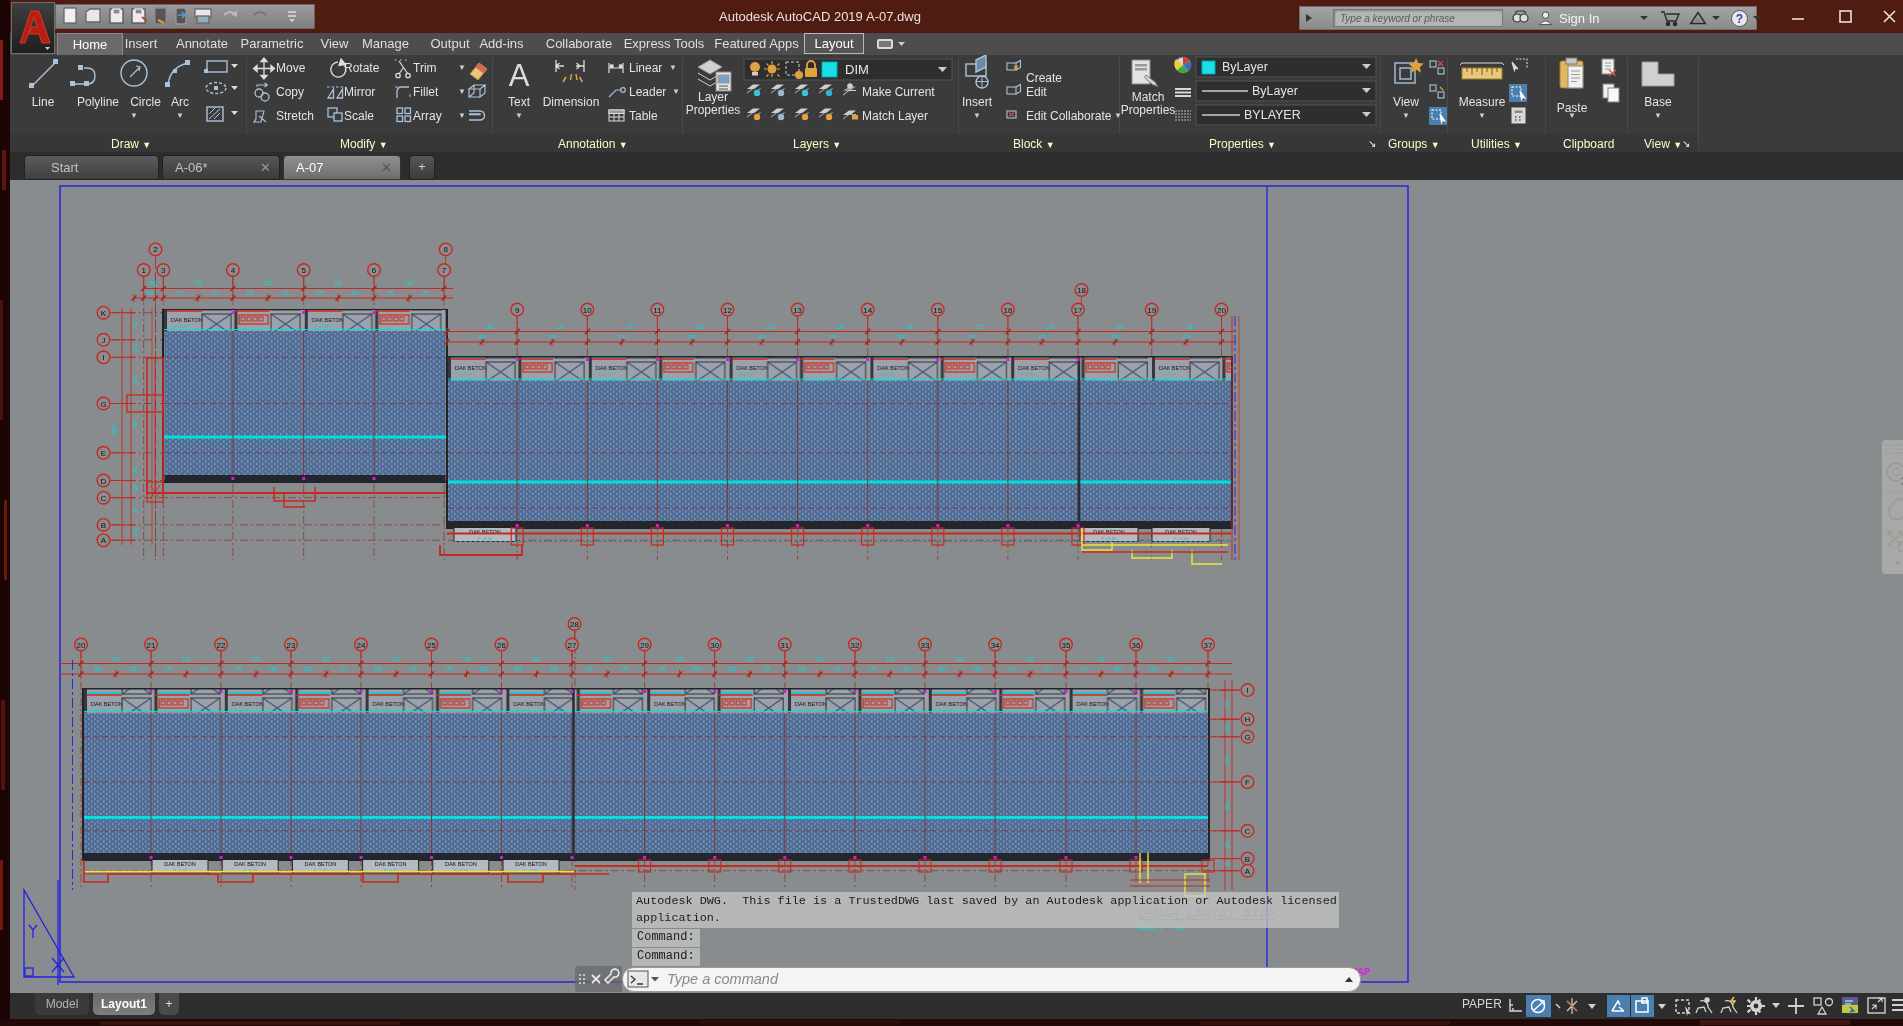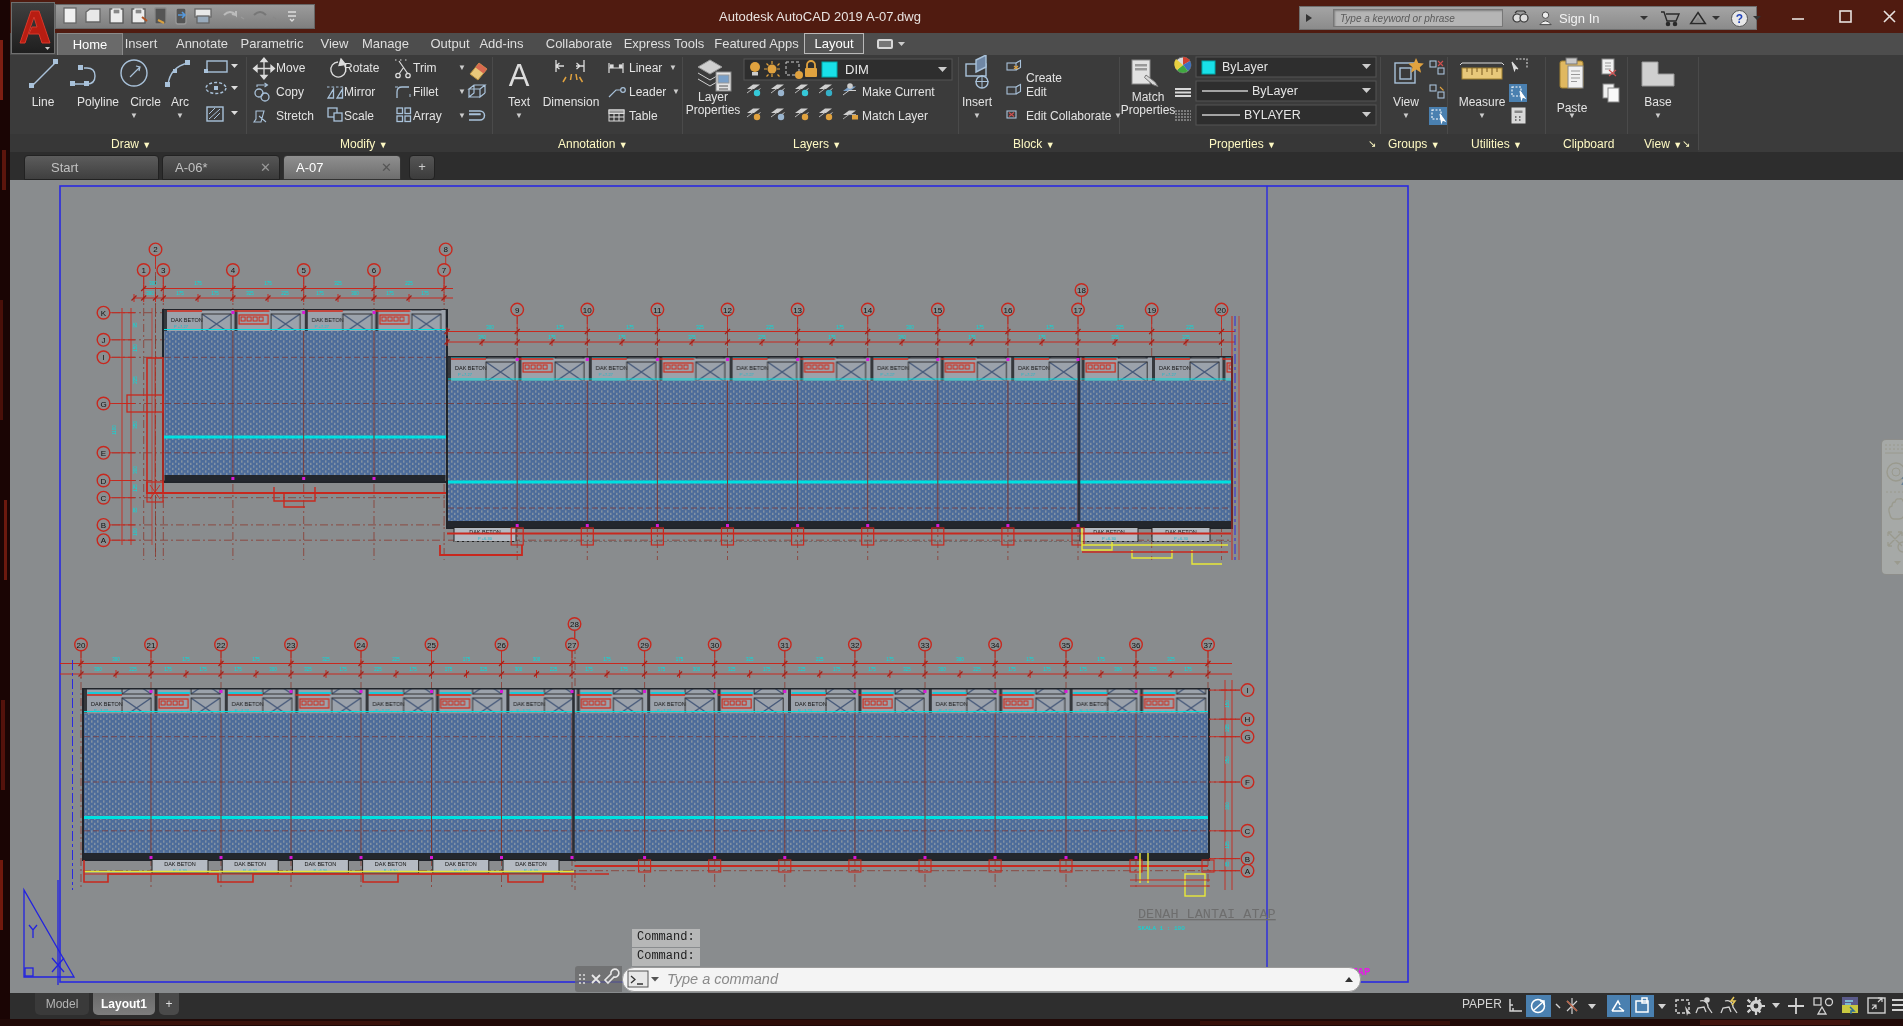--- a/index.html
+++ b/index.html
@@ -1280,20 +1280,22 @@
 <path d="M29 925 l4 5 l4 -5 m-4 5 v8"></path>
 <rect x="25" y="968" width="8" height="8"></rect>
 <path d="M52 958 l12 14 m0 -14 l-12 14"></path>
 <path d="M58 880 v105"></path>
 </g>
         <text x="1138" y="918" font-size="13.5" fill="#6e6e6e" font-family="Liberation Mono,monospace" text-decoration="underline">DENAH LANTAI ATAP</text>
         <text x="1138" y="930" font-size="6" fill="#00e0e0" font-family="Liberation Mono,monospace">SKALA  1 : 100</text>
         <text x="1281" y="975" font-size="10.5" fill="#9a8fb0" font-family="Liberation Mono,monospace">DENAH LANTAI </text>
         <text x="1345" y="975" font-size="10.5" fill="#e818e8" font-family="Liberation Mono,monospace" font-weight="bold">ATAP</text>
       </svg></div>
+<div class="ovl mono" style="left:622px;top:892px;width:707px;height:36px;font-size:11.8px;line-height:17px;padding:1px 4px;white-space:pre;overflow:hidden">Autodesk DWG.  This file is a TrustedDWG last saved by an Autodesk application or Autodesk licensed
+application.</div>
 <div class="ovl mono" style="left:622px;top:929px;font-size:12px;padding:1px 5px;height:18px">Command:</div>
 <div class="ovl mono" style="left:622px;top:948px;font-size:12px;padding:1px 5px;height:18px">Command:</div>
 <div class="abs" style="left:565px;top:966px;width:47px;height:26px;background:rgba(105,105,105,0.75);border-radius:3px 0 0 3px">
 <svg width="47" height="26" viewBox="0 0 47 26">
         <g fill="#d8d8d8">
           <circle cx="5" cy="9" r="1.1"></circle>
           <circle cx="9" cy="9" r="1.1"></circle>
           <circle cx="5" cy="13" r="1.1"></circle>
           <circle cx="9" cy="13" r="1.1"></circle>
           <circle cx="5" cy="17" r="1.1"></circle>

